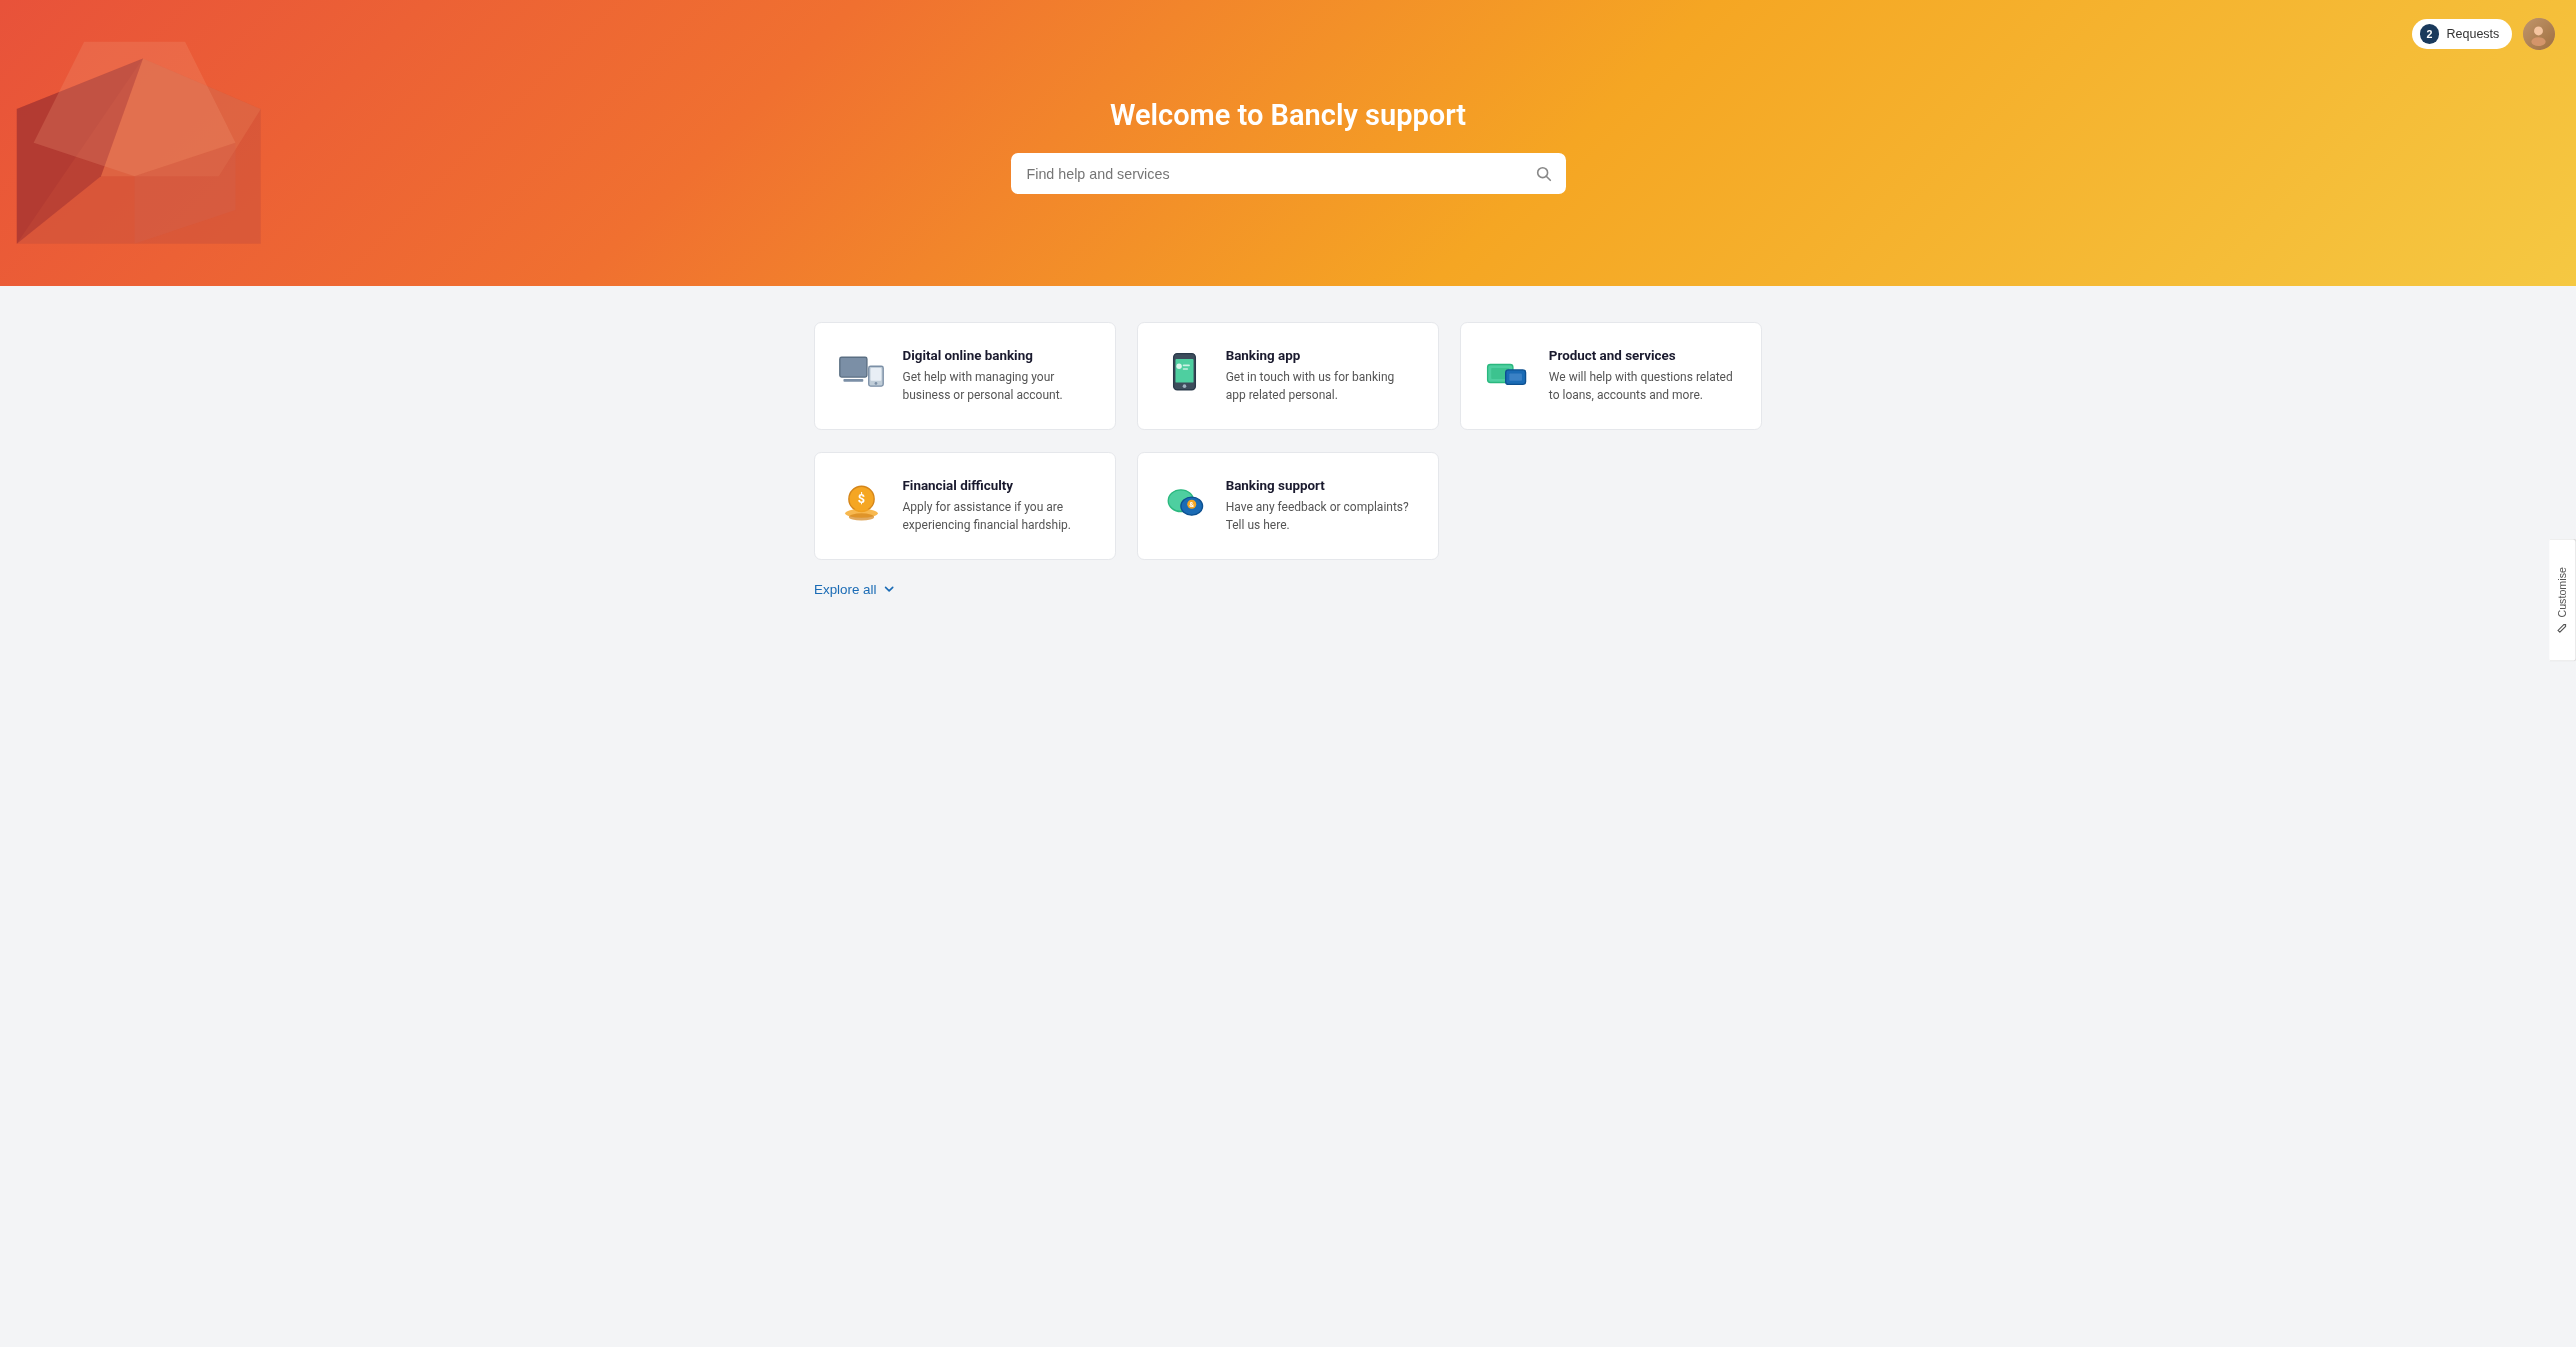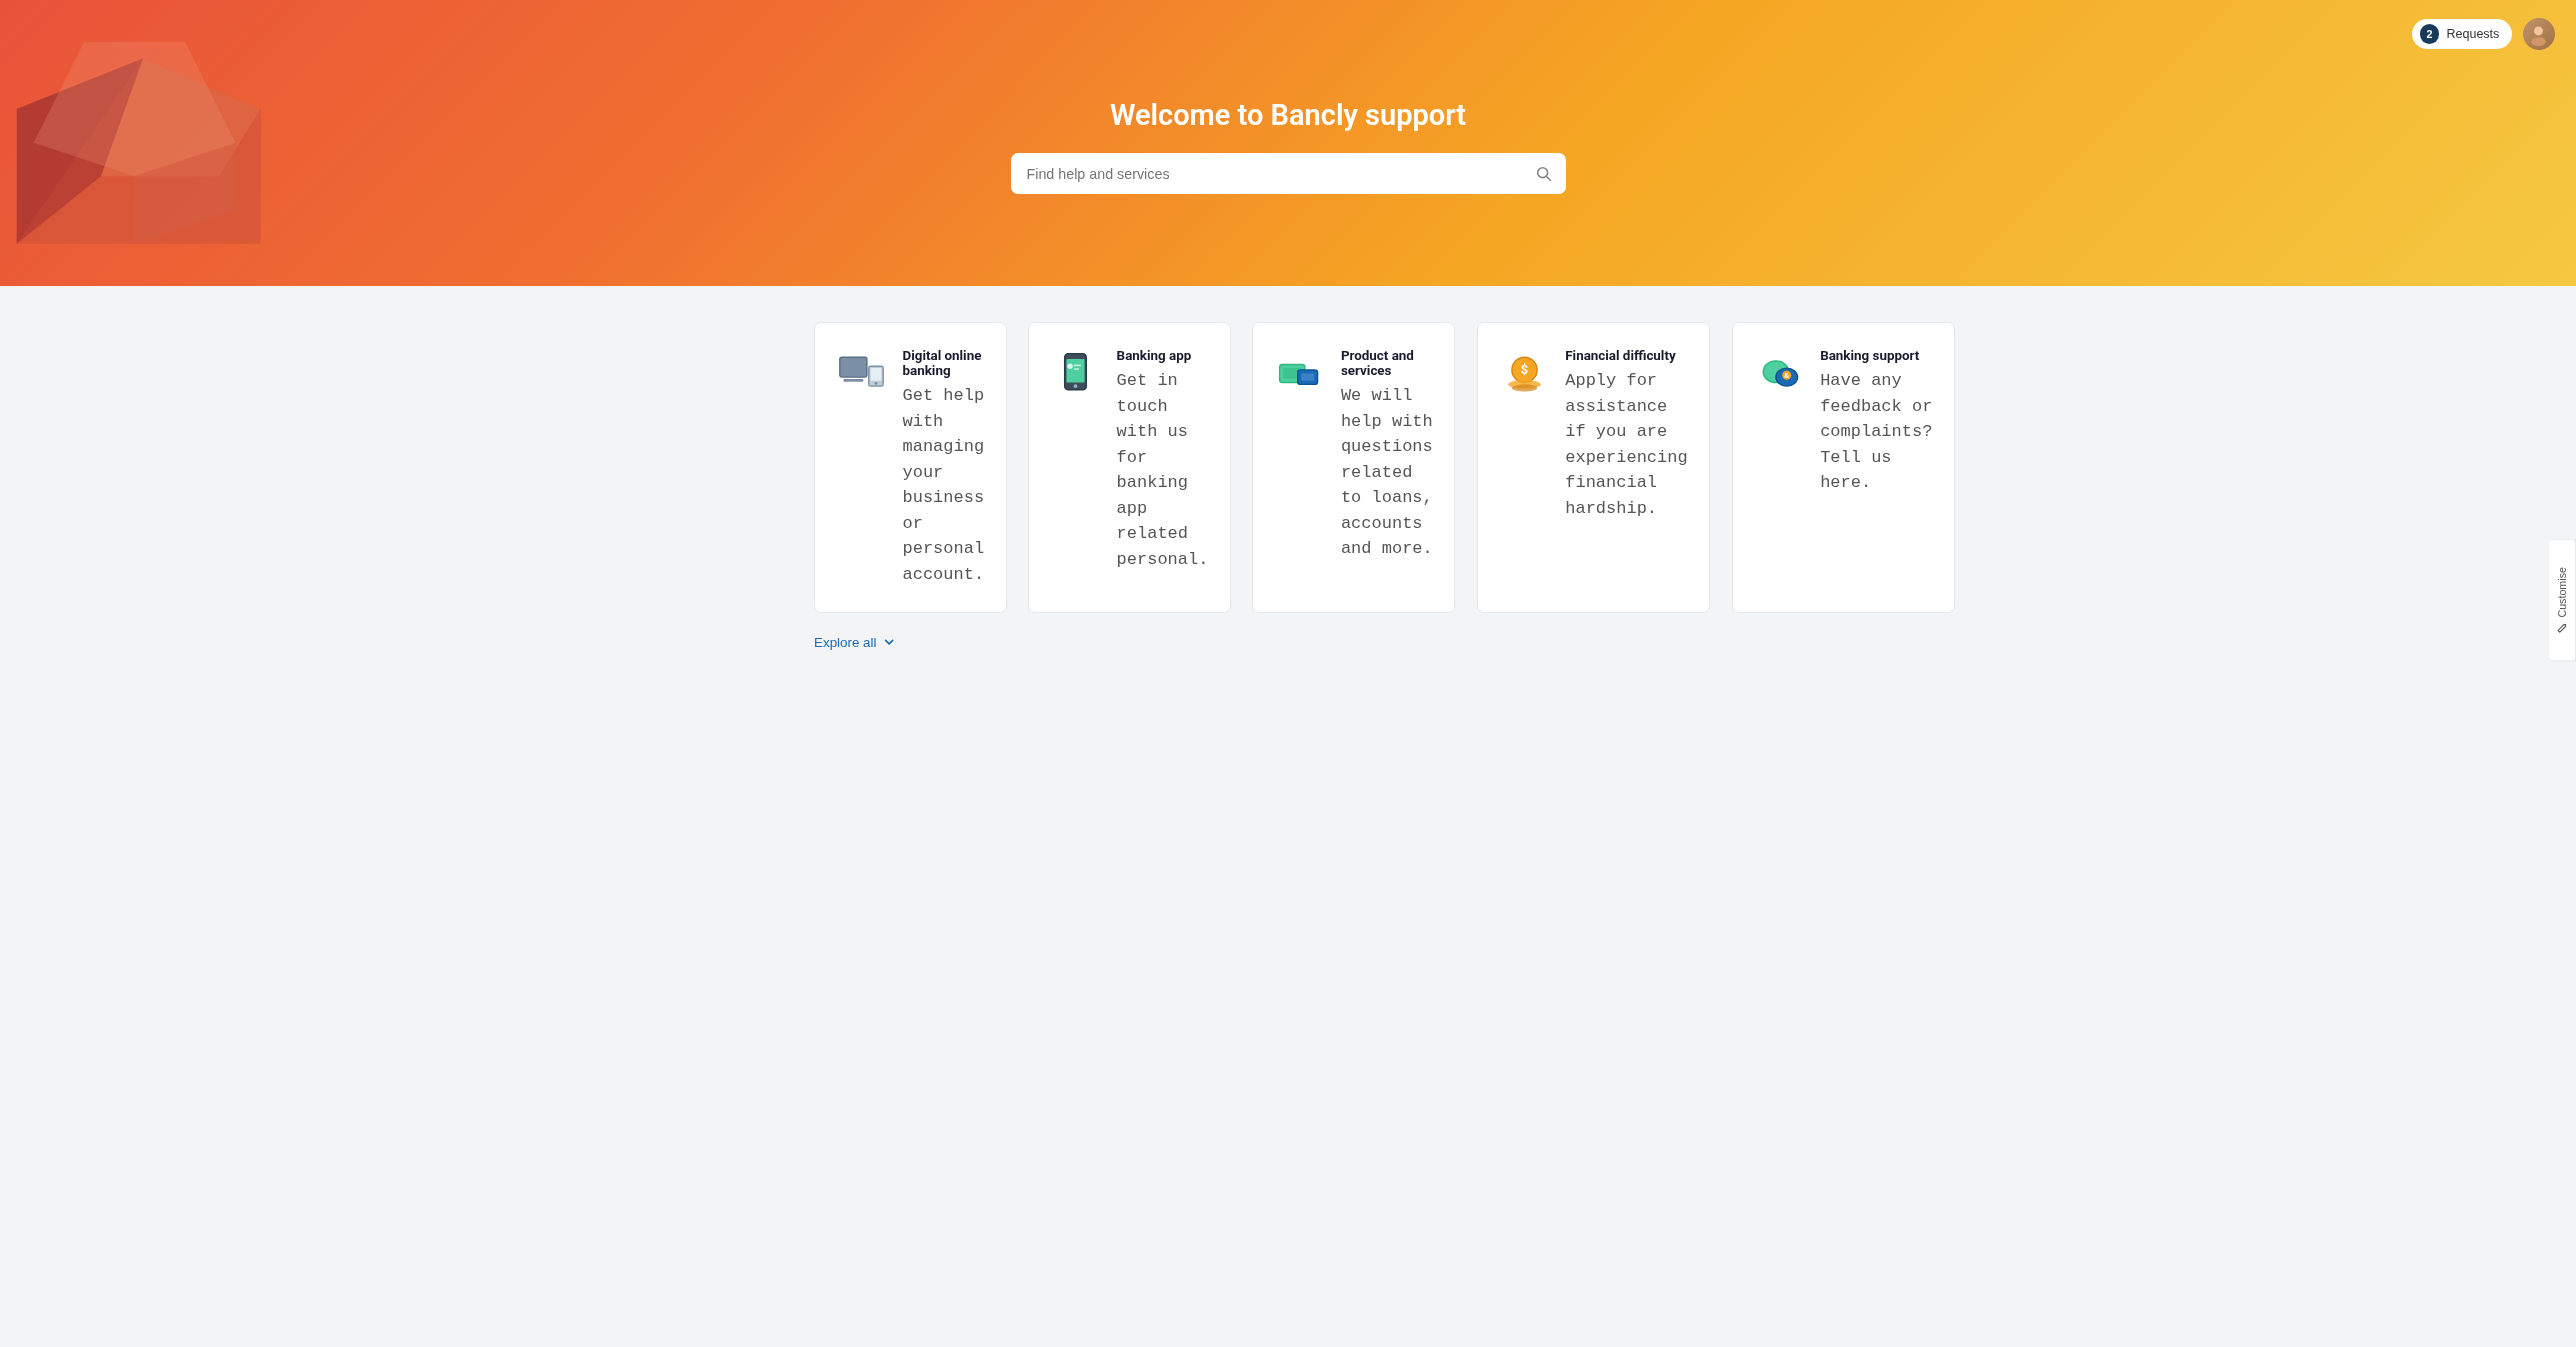--- a/index.html
+++ b/index.html
@@ -151,21 +151,21 @@
 
     
     .main-content {
       max-width: 984px;
       margin: 0 auto;
       padding: 36px 18px;
     }
 
     .cards-grid {
       display: grid;
-      grid-template-columns: repeat(5, 1fr);
+      grid-template-columns: repeat(3, 1fr);
       gap: 21.5px;
       margin-bottom: 21.5px;
     }
 
     .card {
       background: white;
       border-radius: 7.2px;
       border: 0.9px solid #e5e7eb;
       padding: 25px 21.5px;
       display: flex;
@@ -185,24 +185,23 @@
     }
 
     .card-body {}
     .card-title {
       font-size: 13.4px;
       font-weight: 700;
       color: #1a1a2e;
       margin-bottom: 5.4px;
     }
     .card-desc {
-      font-size: 17px;
+      font-size: 12px;
       color: #555;
       line-height: 1.5;
-      font-family: Liberation Mono, monospace;
     }
 
     
     .explore-all-wrap {
       display: flex;
       justify-content: flex-start;
       margin-top: 14.3px;
     }
 
     .explore-all-btn {

